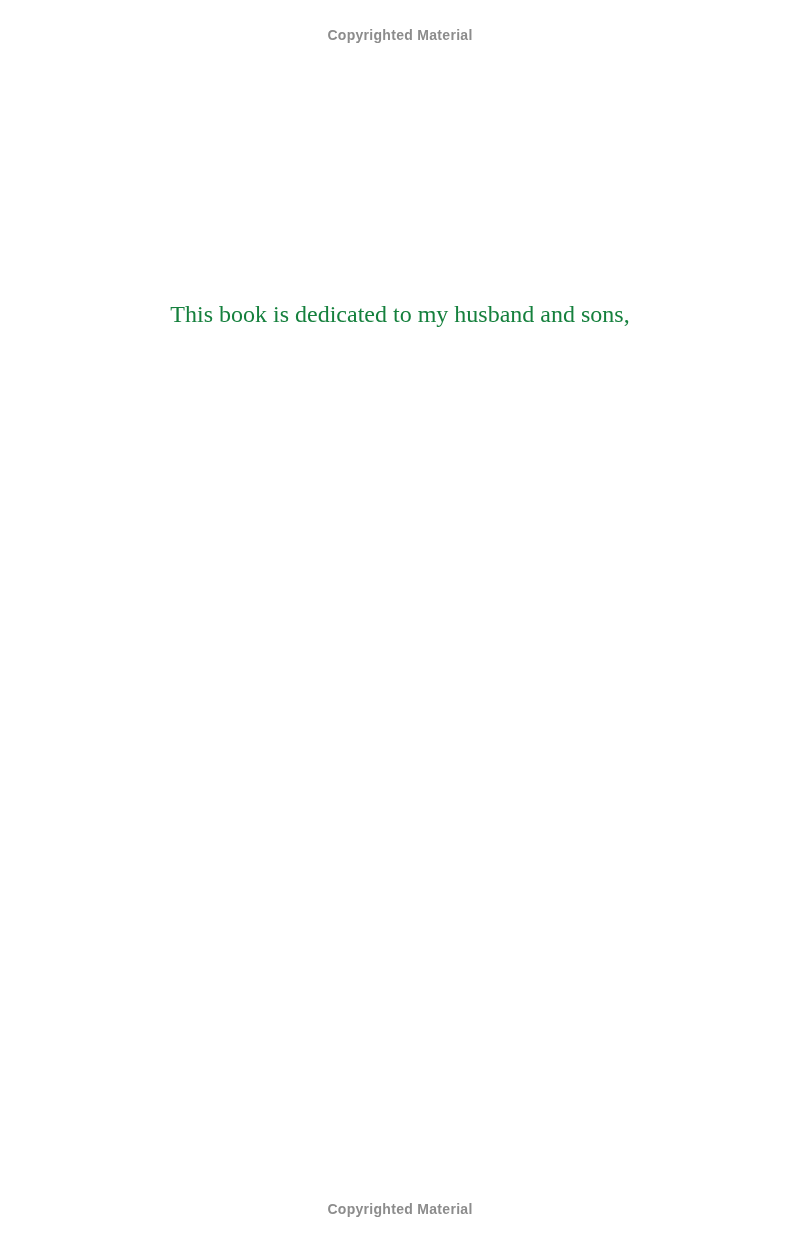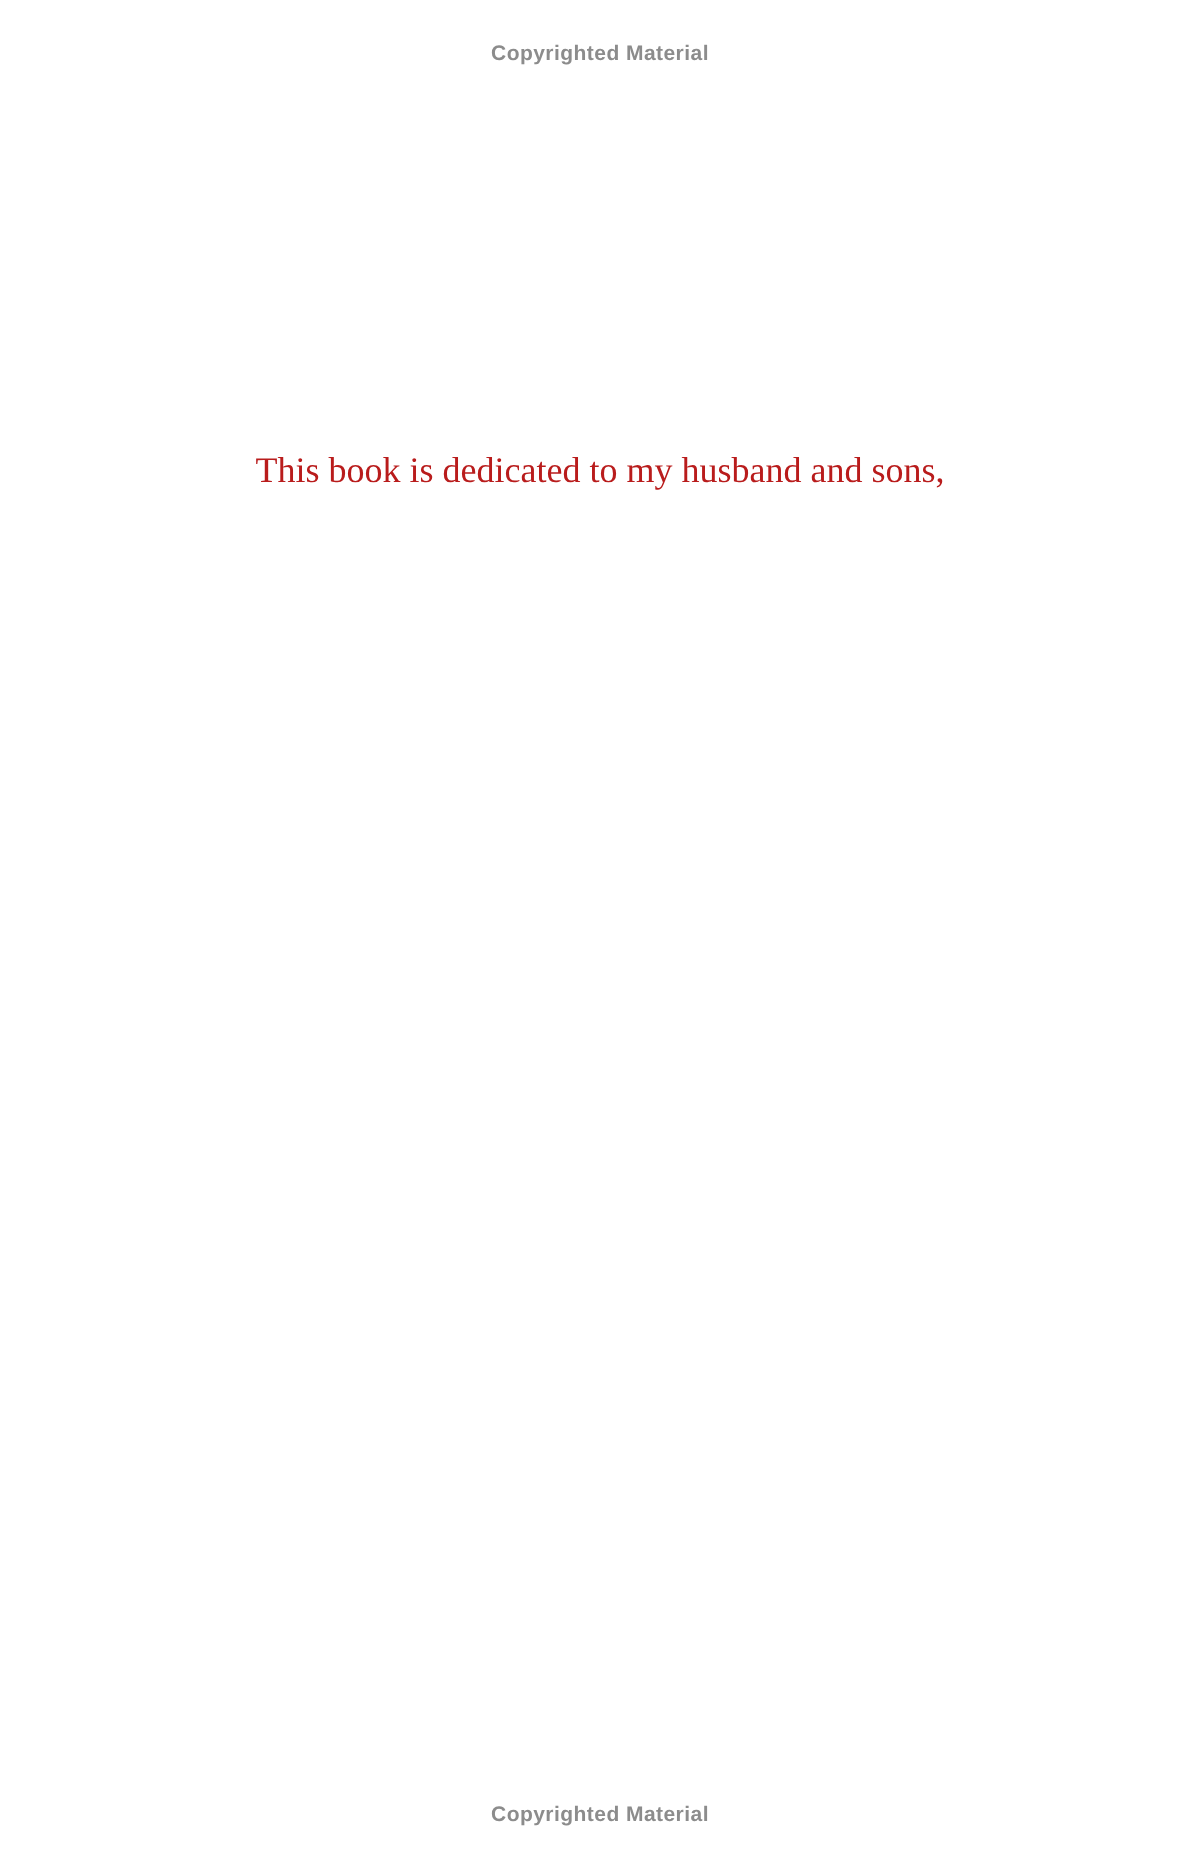--- a/index.html
+++ b/index.html
@@ -31,21 +31,21 @@
   .watermark.bottom { top: 1201px; }
   .dedication {
     position: absolute;
     top: 297px;
     left: 0;
     width: 100%;
     text-align: center;
     font-family: "Liberation Serif", serif;
     font-size: 24px;
     line-height: 34px;
-    color: #b91c1c;
+    color: #15803d;
     font-variant-ligatures: common-ligatures;
   }
   .dedication .line {
     display: block;
   }
 </style>
 </head>
 <body>
 
 <div class="page">

